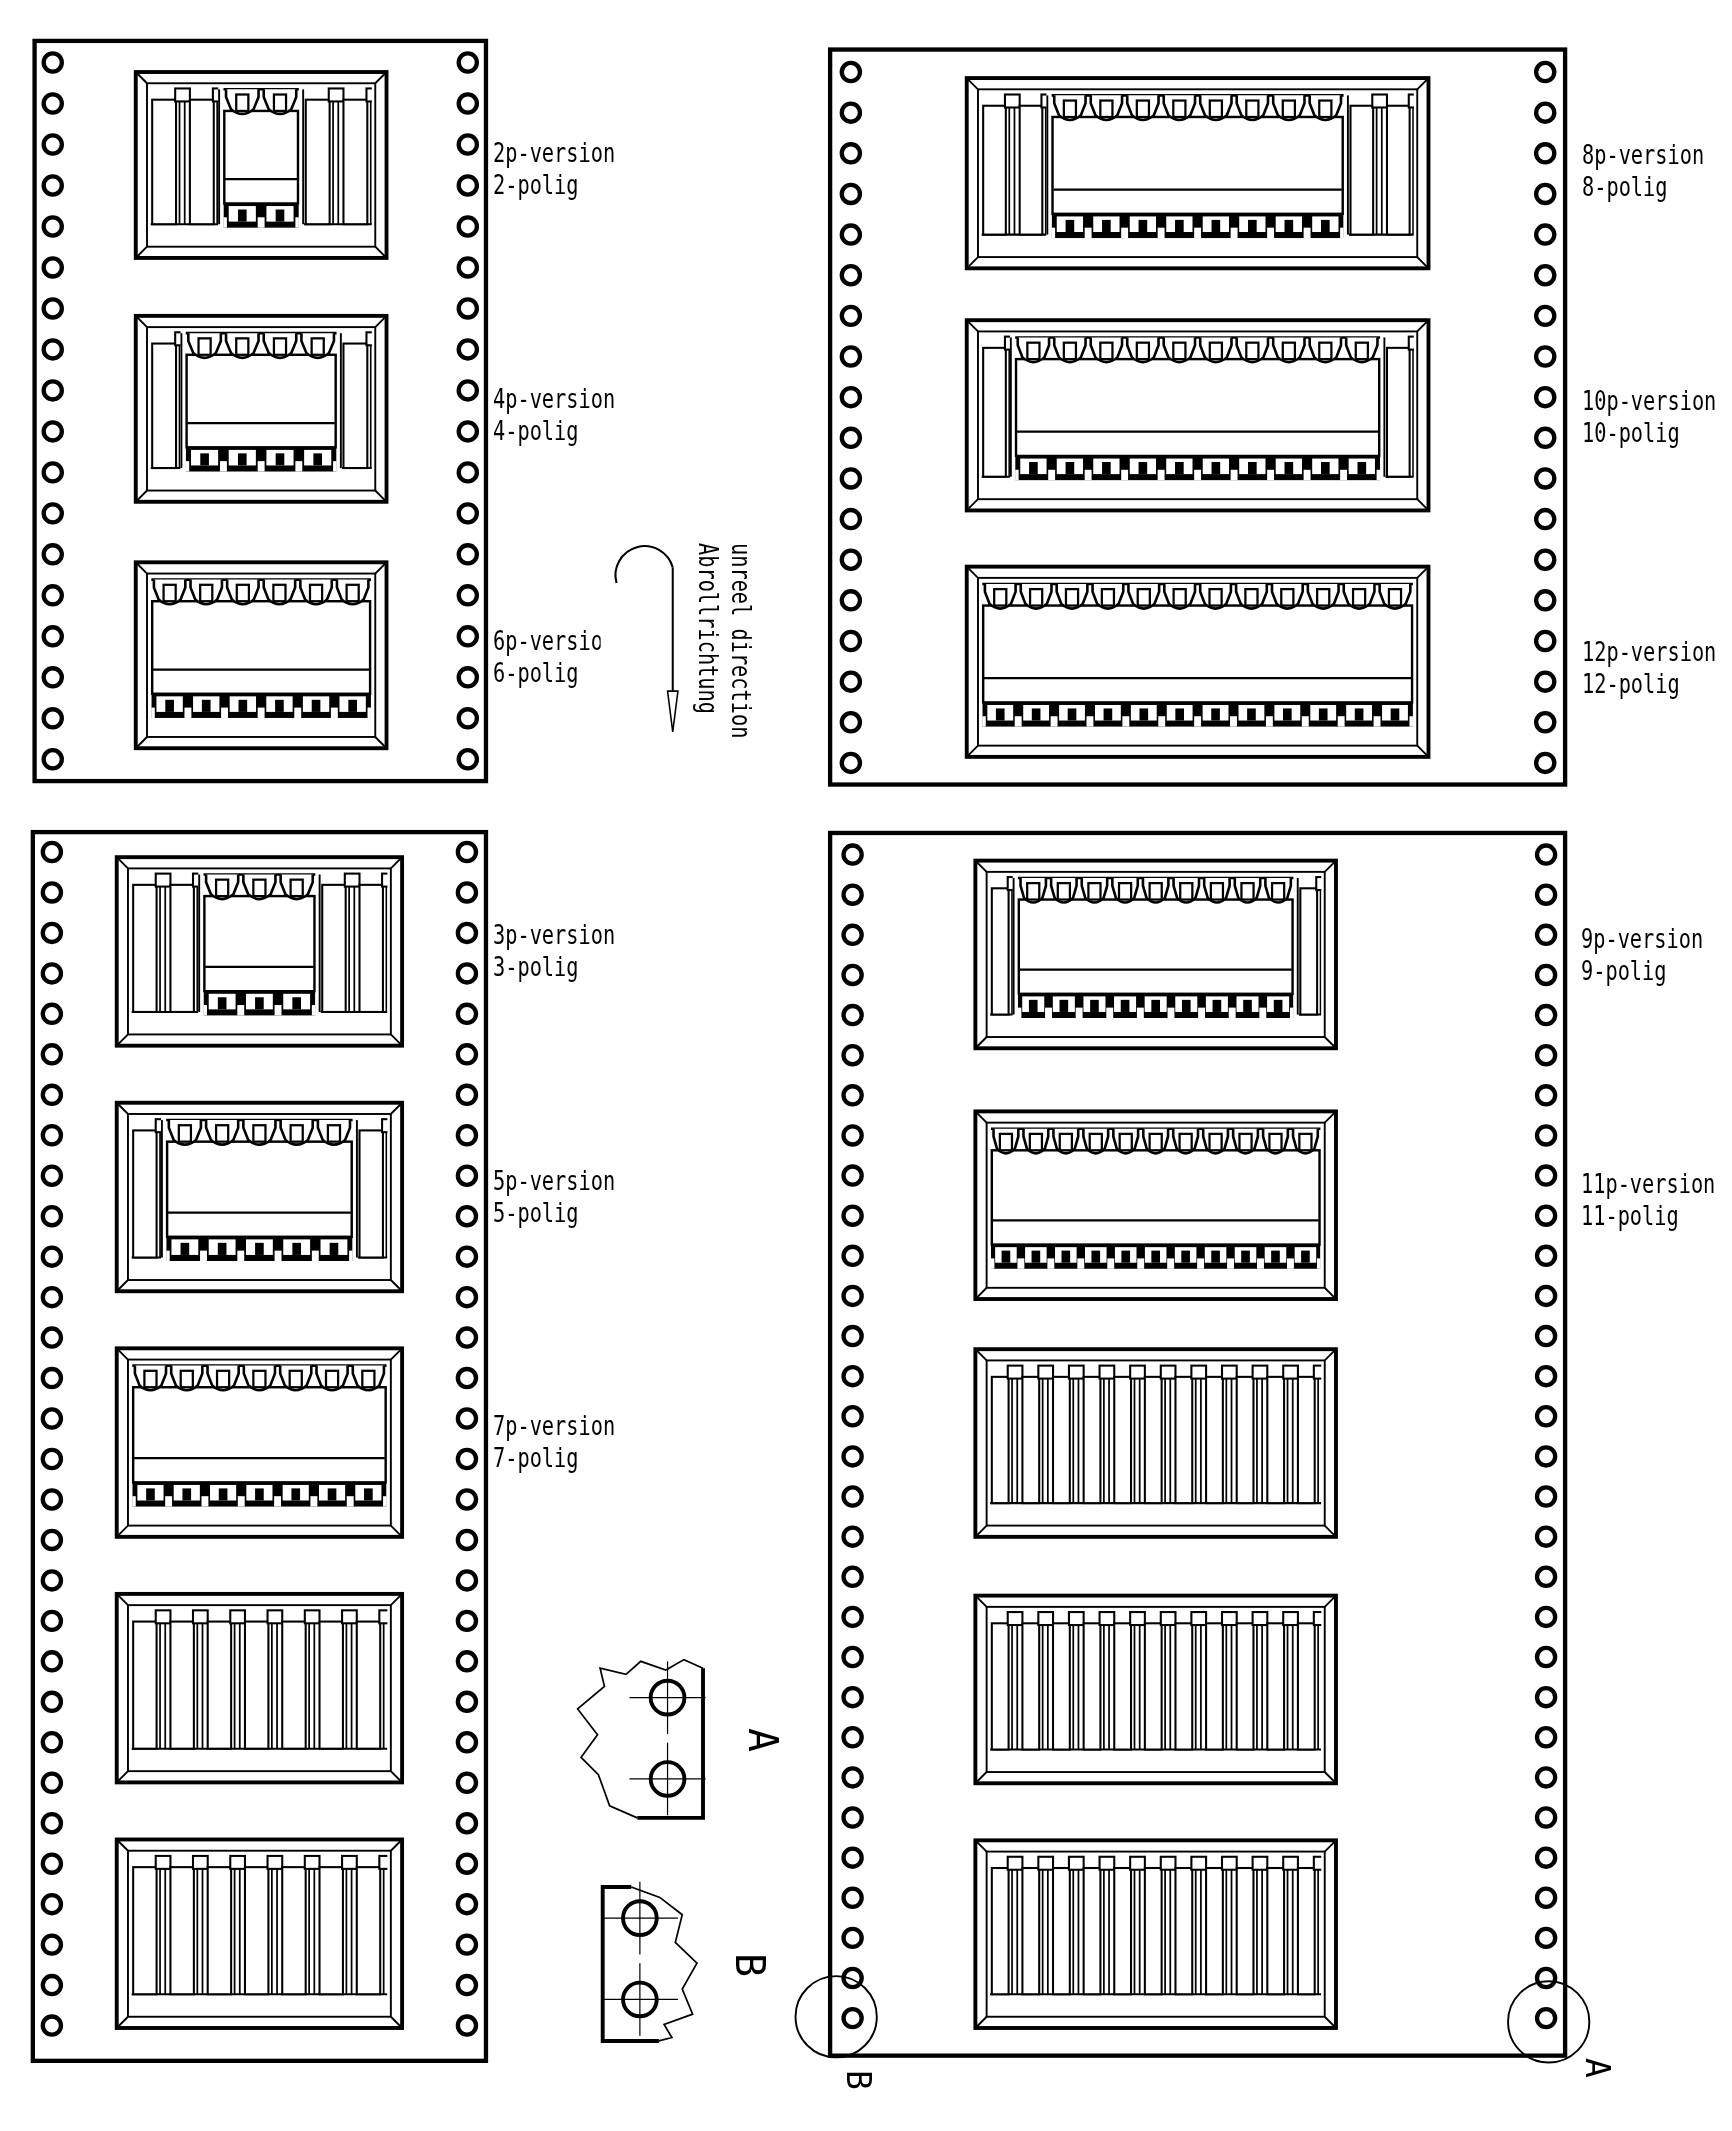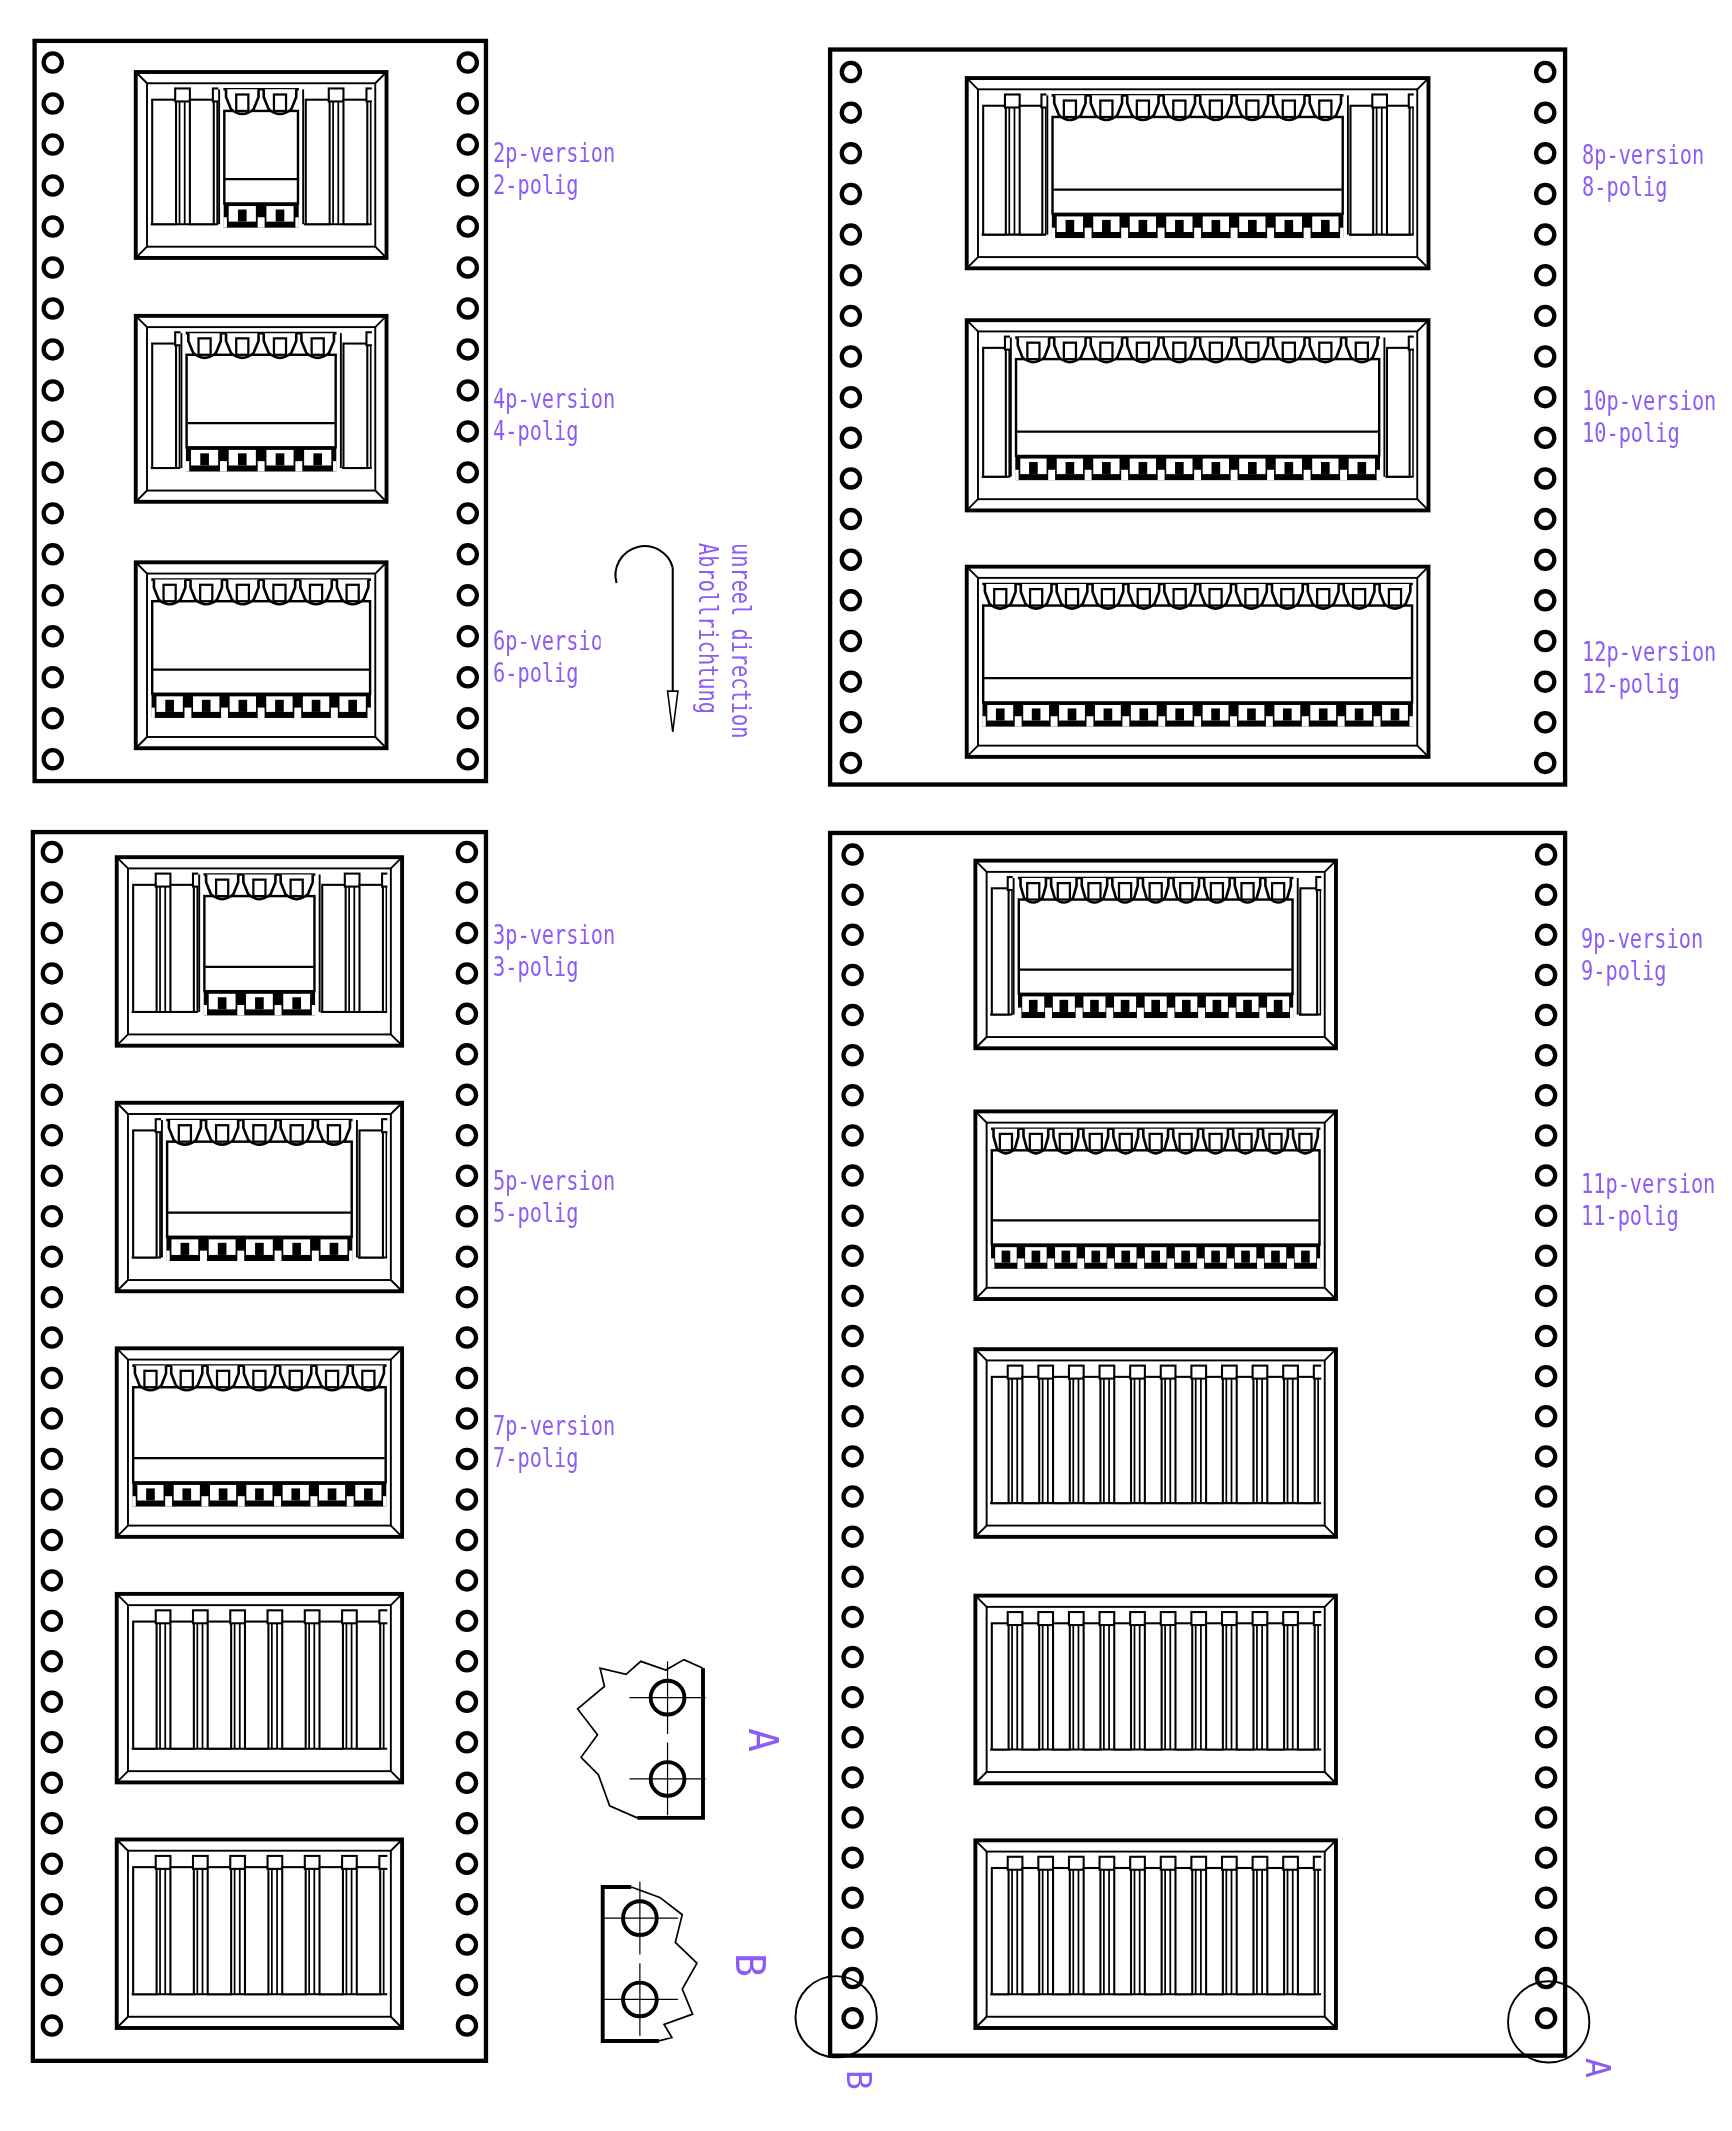--- a/index.html
+++ b/index.html
@@ -1,17 +1,17 @@
 <!DOCTYPE html>
 <html style="font-size:14px"><head>
 <meta charset="utf-8">
 <style>
   html,body{margin:0;padding:0;background:#fff;}
   #canvas{position:relative;width:1732px;height:2132px;background:#fff;overflow:hidden;
-          font-family:"DejaVu Sans Mono","Liberation Mono",monospace;color:#8b5cf6;}
+          font-family:"DejaVu Sans Mono","Liberation Mono",monospace;color:#000000;}
   #art{position:absolute;left:0;top:0;}
   .lbl{position:absolute;font-size:26px;line-height:32px;white-space:nowrap;
        transform:scaleX(0.78);transform-origin:0 0;}
   .caption{position:absolute;font-size:26px;line-height:33px;white-space:nowrap;
        transform:rotate(90deg) scaleX(0.78);transform-origin:0 0;}
   .letter{position:absolute;line-height:1;transform:rotate(90deg);transform-origin:0 0;}
 </style>
 </head>
 <body>
 

